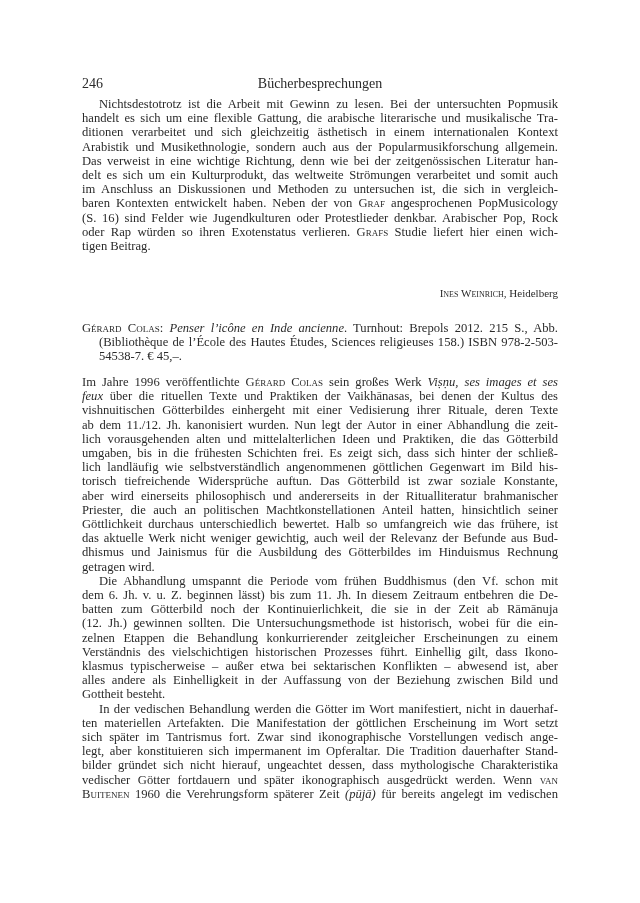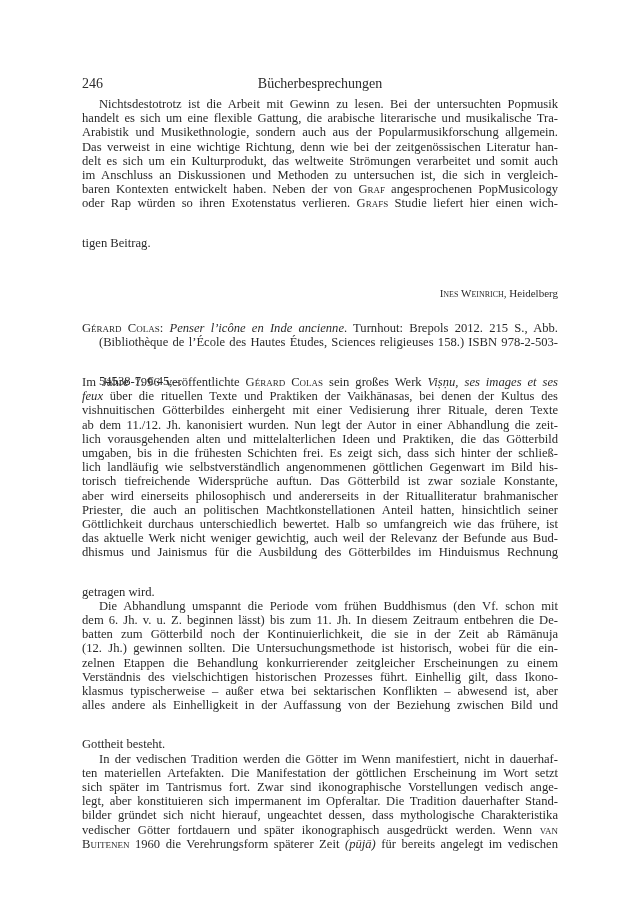--- a/index.html
+++ b/index.html
@@ -9,41 +9,43 @@
   .header { position: absolute; top: 76px; left: 0; width: 476px; height: 18px; font-size: 14px; }
   .page-num { position: absolute; left: 0; top: 0; }
   .running-title { position: absolute; left: 0; width: 476px; text-align: center; top: 0; }
   .block { position: absolute; left: 0; width: 476px; font-size: 12.6px; line-height: 14.2px;
            text-align: justify; hyphens: manual; }
   .sc { font-variant: small-caps; }
   .sig { position: absolute; right: 0; font-size: 11px; line-height: 14.2px; text-align: right; }
   .bib { position: absolute; left: 0; width: 476px; font-size: 12.6px; line-height: 14.2px; text-align: justify; }
   i { font-style: italic; }
   .l { display: block; text-align: justify; text-align-last: justify; white-space: nowrap; }
-  .l.last { text-align-last: left; margin-top: 25px; }
+  .l.last { text-align-last: left; }
   .l.ind { text-indent: 17px; }
 </style>
 </head>
 <body>
 
 <div class="page">
 
   <div class="header">
     <span class="page-num">246</span>
     <span class="running-title">Bücherbesprechungen</span>
   </div>
 
   <div class="block" style="top:97px;">
     <span class="l ind">Nichtsdestotrotz ist die Arbeit mit Gewinn zu lesen. Bei der untersuchten Popmusik</span>
     <span class="l">handelt es sich um eine flexible Gattung, die arabische literarische und musikalische Tra-</span>
+    <span class="l">ditionen verarbeitet und sich gleichzeitig ästhetisch in einem internationalen Kontext</span>
     <span class="l">Arabistik und Musikethnologie, sondern auch aus der Popularmusikforschung allgemein.</span>
     <span class="l">Das verweist in eine wichtige Richtung, denn wie bei der zeitgenössischen Literatur han-</span>
     <span class="l">delt es sich um ein Kulturprodukt, das weltweite Strömungen verarbeitet und somit auch</span>
     <span class="l">im Anschluss an Diskussionen und Methoden zu untersuchen ist, die sich in vergleich-</span>
     <span class="l"><span>baren Kontexten entwickelt haben. Neben der von </span><span class="sc">Graf</span><span> angesprochenen PopMusicology</span></span>
+    <span class="l">(S. 16) sind Felder wie Jugendkulturen oder Protestlieder denkbar. Arabischer Pop, Rock</span>
     <span class="l"><span>oder Rap würden so ihren Exotenstatus verlieren. </span><span class="sc">Grafs</span><span> Studie liefert hier einen wich-</span></span>
     <span class="l last">tigen Beitrag.</span>
   </div>
 
   <div class="sig" style="top:286px;">
     <span class="sc">Ines Weinrich</span><span>, Heidelberg</span>
   </div>
 
   <div class="bib" style="top:321px;">
     <span class="l"><span class="sc">Gérard Colas</span><span>: </span><i>Penser l’icône en Inde ancienne</i><span>. Turnhout: Brepols 2012. 215 S., Abb.</span></span>
@@ -70,21 +72,21 @@
     <span class="l ind">Die Abhandlung umspannt die Periode vom frühen Buddhismus (den Vf. schon mit</span>
     <span class="l">dem 6. Jh. v. u. Z. beginnen lässt) bis zum 11. Jh. In diesem Zeitraum entbehren die De-</span>
     <span class="l">batten zum Götterbild noch der Kontinuierlichkeit, die sie in der Zeit ab Rāmānuja</span>
     <span class="l">(12. Jh.) gewinnen sollten. Die Untersuchungsmethode ist historisch, wobei für die ein-</span>
     <span class="l">zelnen Etappen die Behandlung konkurrierender zeitgleicher Erscheinungen zu einem</span>
     <span class="l">Verständnis des vielschichtigen historischen Prozesses führt. Einhellig gilt, dass Ikono-</span>
     <span class="l">klasmus typischerweise – außer etwa bei sektarischen Konflikten – abwesend ist, aber</span>
     <span class="l">alles andere als Einhelligkeit in der Auffassung von der Beziehung zwischen Bild und</span>
     <span class="l last">Gottheit besteht.</span>
 
-    <span class="l ind">In der vedischen Tradition werden die Götter im Wenn manifestiert, nicht in dauerhaf-</span>
+    <span class="l ind">In der vedischen Behandlung werden die Götter im Wort manifestiert, nicht in dauerhaf-</span>
     <span class="l">ten materiellen Artefakten. Die Manifestation der göttlichen Erscheinung im Wort setzt</span>
     <span class="l">sich später im Tantrismus fort. Zwar sind ikonographische Vorstellungen vedisch ange-</span>
     <span class="l">legt, aber konstituieren sich impermanent im Opferaltar. Die Tradition dauerhafter Stand-</span>
     <span class="l">bilder gründet sich nicht hierauf, ungeachtet dessen, dass mythologische Charakteristika</span>
     <span class="l"><span>vedischer Götter fortdauern und später ikonographisch ausgedrückt werden. Wenn </span><span class="sc">van</span></span>
     <span class="l"><span class="sc">Buitenen</span><span> 1960 die Verehrungsform späterer Zeit </span><i>(pūjā)</i><span> für bereits angelegt im vedischen</span></span>
   </div>
 
 </div>
 

